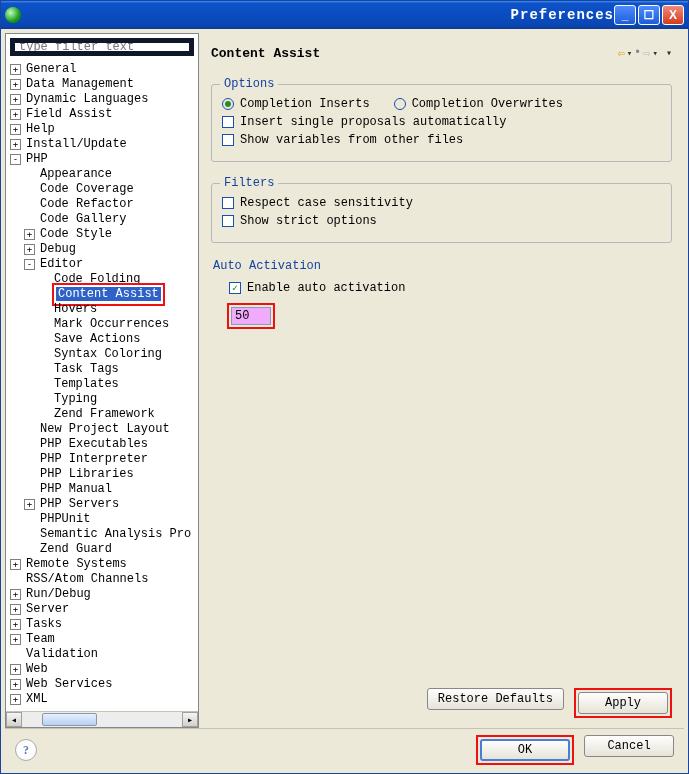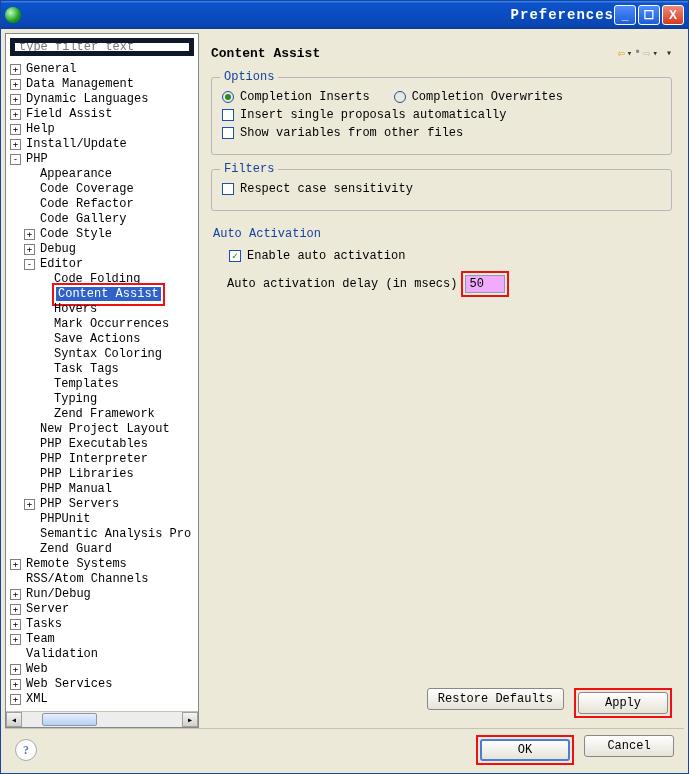--- a/index.html
+++ b/index.html
@@ -170,21 +170,21 @@
     font-size: 12px;
   }
   .nav-arrow.back { color: #d9a300; }
   .nav-arrow.fwd { color: #bbb; }
   .nav-arrow.drop { font-size:9px; color:#333; }
   .menu-drop { color:#333; font-size:10px; margin-left:6px; }
 
   .groupbox {
     border: 1px solid #b8b8b8;
     border-radius: 3px;
-    margin: 10px 0 4px 0;
+    margin: 17px 0 4px 0;
     padding: 8px 10px 10px 10px;
     position: relative;
   }
   .groupbox .legend {
     position: absolute;
     top: -8px;
     left: 8px;
     background: #ece9d8;
     padding: 0 4px;
     color: #1642a0;
@@ -561,29 +561,32 @@
             <span>Show variables from other files</span>
           </div>
         </div>
 
         <div class="groupbox">
           <div class="legend">Filters</div>
           <div class="opt-row">
             <span class="checkbox"></span>
             <span>Respect case sensitivity</span>
           </div>
+          <div class="opt-row">
+            <span class="checkbox"></span>
+            <span>Show strict options</span>
+          </div>
         </div>
 
         <div class="section-label">Auto Activation</div>
         <div class="opt-row" style="margin-left:18px;">
           <span class="checkbox checked"></span>
           <span>Enable auto activation</span>
         </div>
         <div class="delay-row">
-          <span>Auto activation delay (in msecs)</span>
           <span class="delay-input-wrap">
             <input class="delay-input" value="50" style="">
           </span>
         </div>
 
         <div class="bottom-buttons">
           <button class="btn">Restore Defaults</button>
           <span class="apply-wrap">
             <button class="btn">Apply</button>
           </span>

